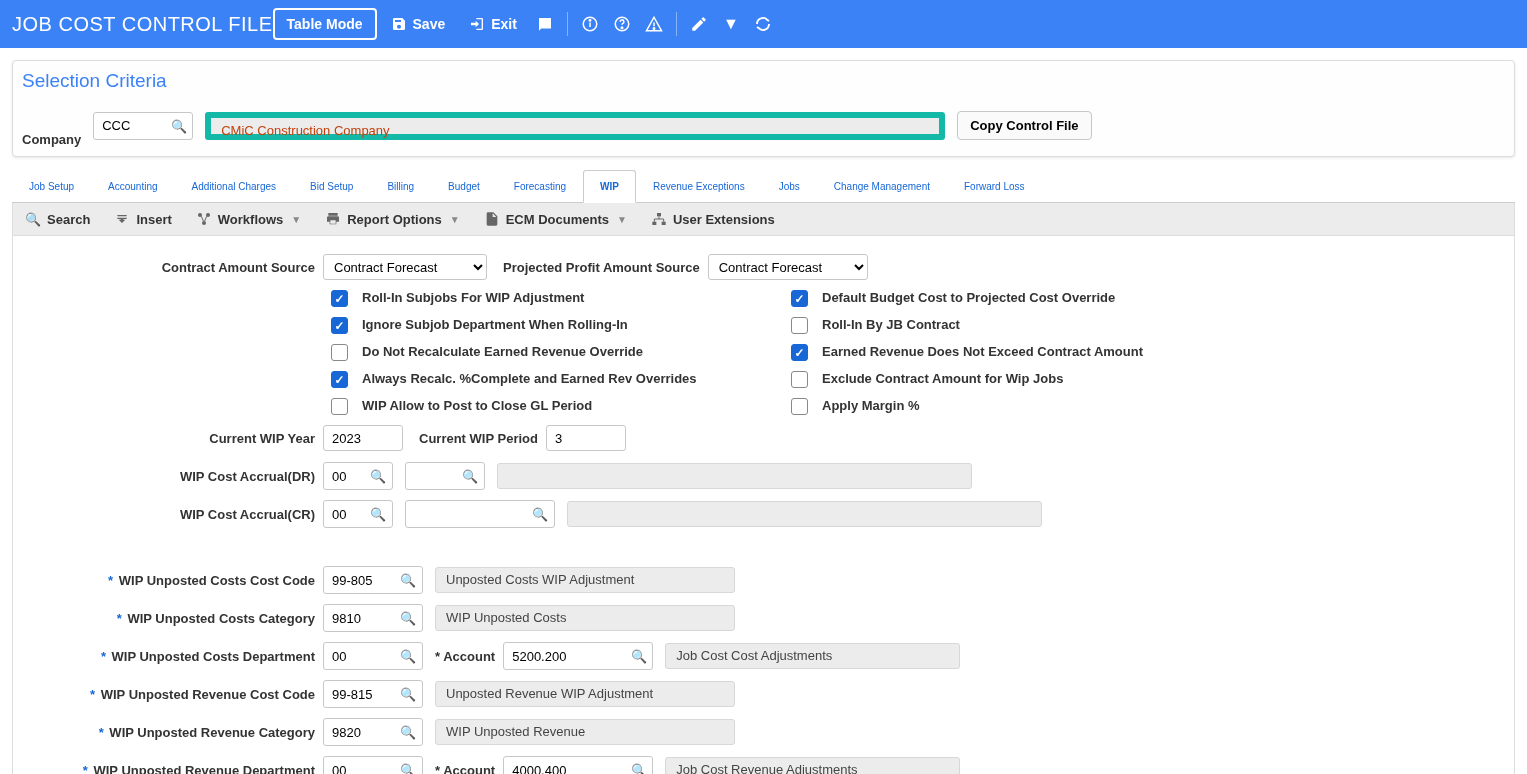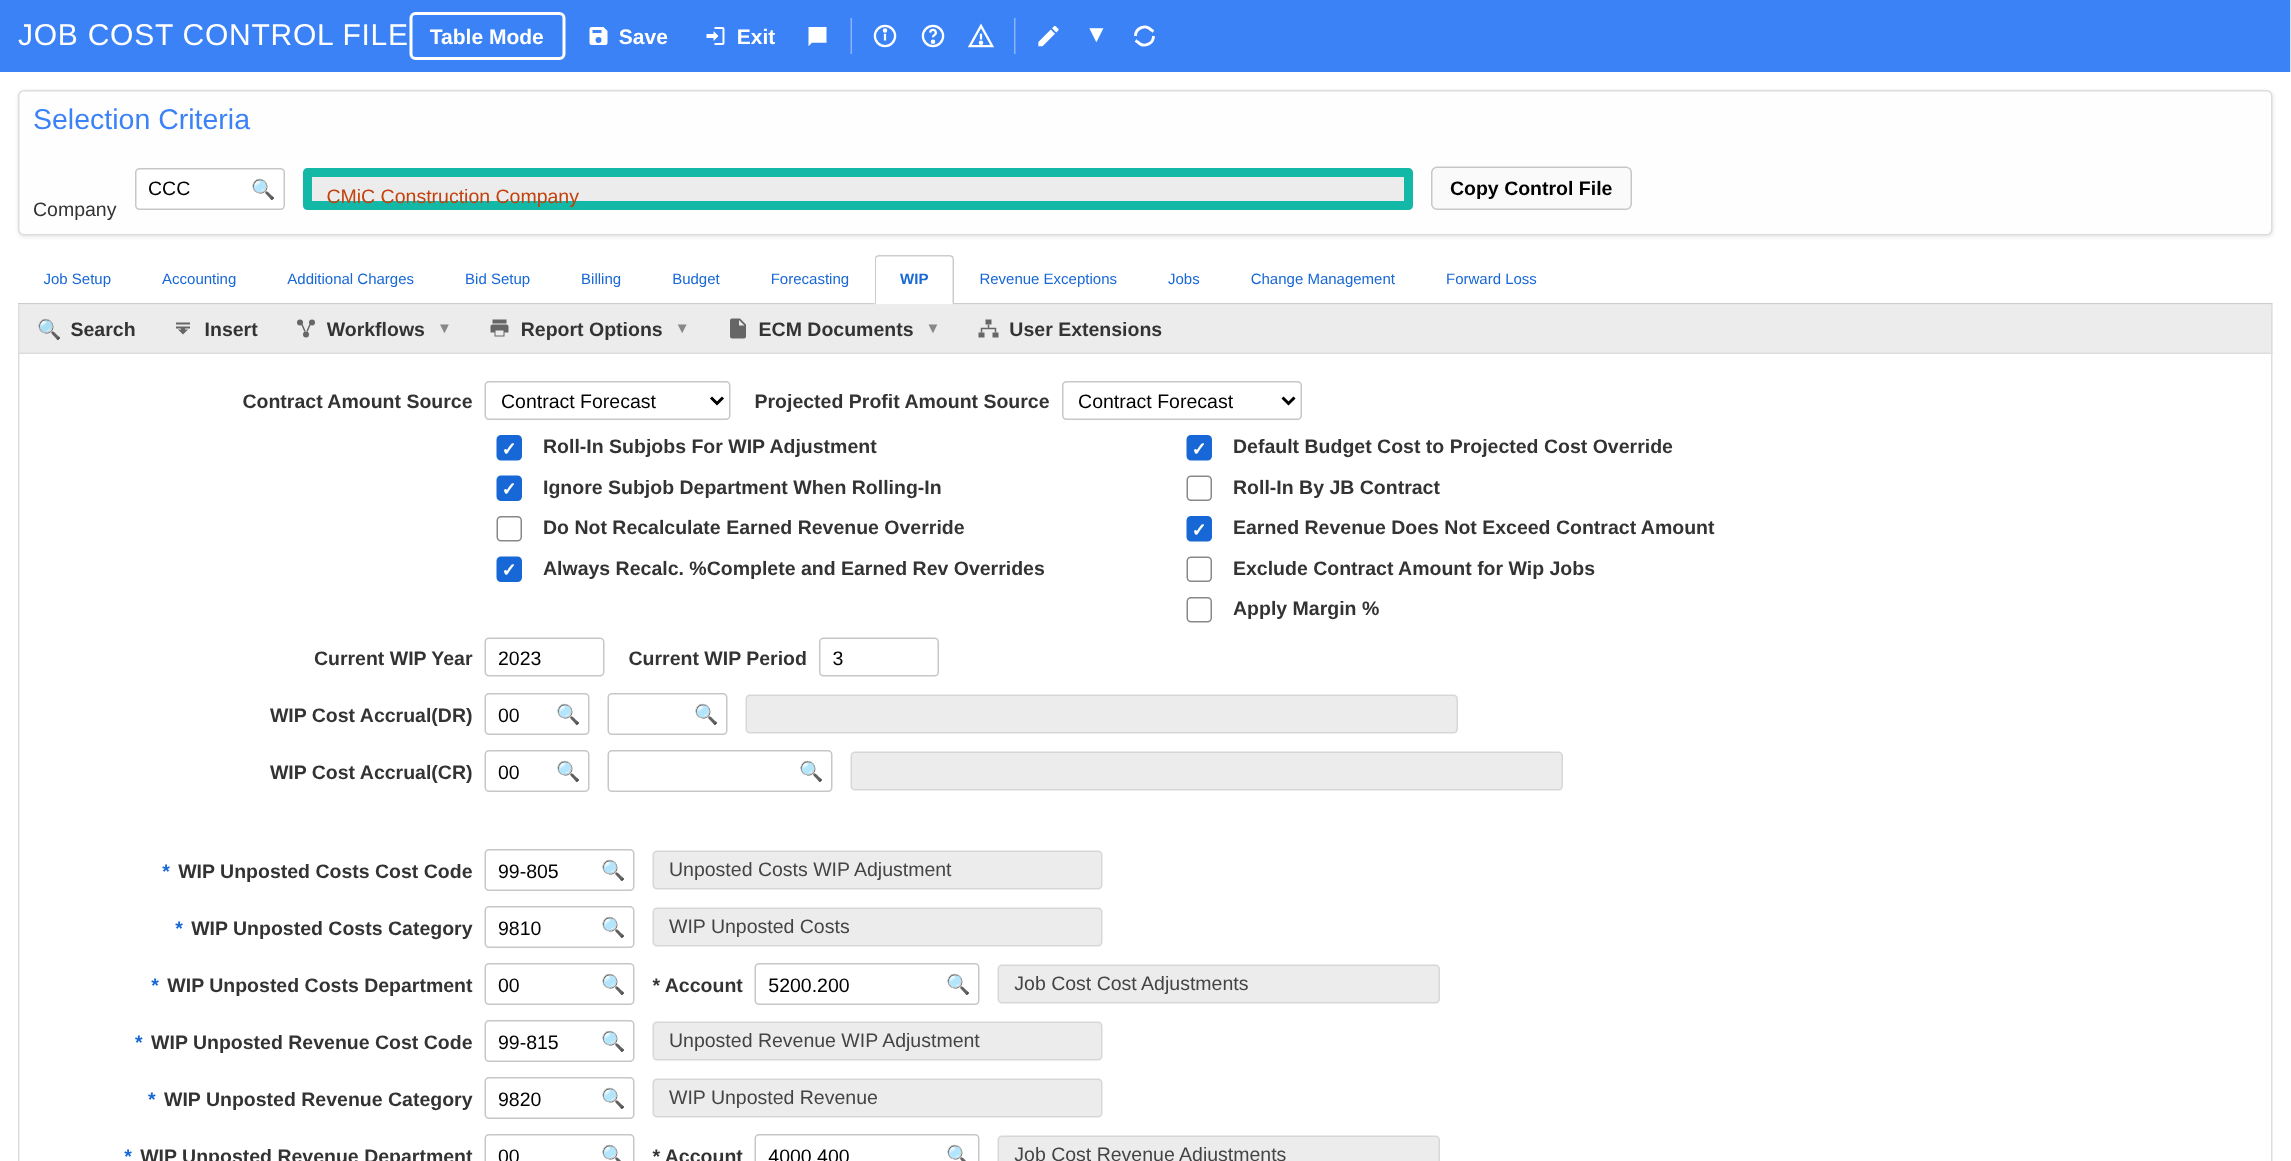--- a/index.html
+++ b/index.html
@@ -42,21 +42,21 @@
 .panel {
   margin: 12px;
   padding: 9px;
   border: 1px solid #ddd;
   border-radius: 4px;
   background: #fefefe;
   box-shadow: 0 1px 3px rgba(0,0,0,0.1);
 }
 .panel-title { color: #3b82f6; font-size: 19px; margin-bottom: 12px; font-weight: 400; }
 .criteria-row { display:flex; align-items:center; gap:12px; }
-.criteria-label { font-weight: normal; font-size:13px;margin-top:28px; }
+.criteria-label { font-weight: bold; font-size:13px;margin-top:28px; }
 .lookup { position:relative; display:flex; }
 .lookup input {
   border:1px solid #c7c7c7; border-radius:3px; padding:5px 26px 5px 8px; font-size:13px; height:28px;
 }
 .lookup .mag {
   position:absolute; right:6px; top:50%; transform:translateY(-50%);
   color:#999; font-size:13px; pointer-events:none;
 }
 .ro-field {
   background:#ececec; border:6px solid #14b8a6; border-radius:3px; padding:5px 10px; height:28px;
@@ -293,20 +293,24 @@
           <span class="chk-label">Ignore Subjob Department When Rolling-In</span>
         </div>
         <div class="check-row">
           <div class="chk"></div>
           <span class="chk-label">Do Not Recalculate Earned Revenue Override</span>
         </div>
         <div class="check-row">
           <div class="chk checked"></div>
           <span class="chk-label">Always Recalc. %Complete and Earned Rev Overrides</span>
         </div>
+        <div class="check-row">
+          <div class="chk"></div>
+          <span class="chk-label">WIP Allow to Post to Close GL Period</span>
+        </div>
       </div>
     <div class="check-col" id="checks-right">
         <div class="check-row">
           <div class="chk checked"></div>
           <span class="chk-label">Default Budget Cost to Projected Cost Override</span>
         </div>
         <div class="check-row">
           <div class="chk"></div>
           <span class="chk-label">Roll-In By JB Contract</span>
         </div>

